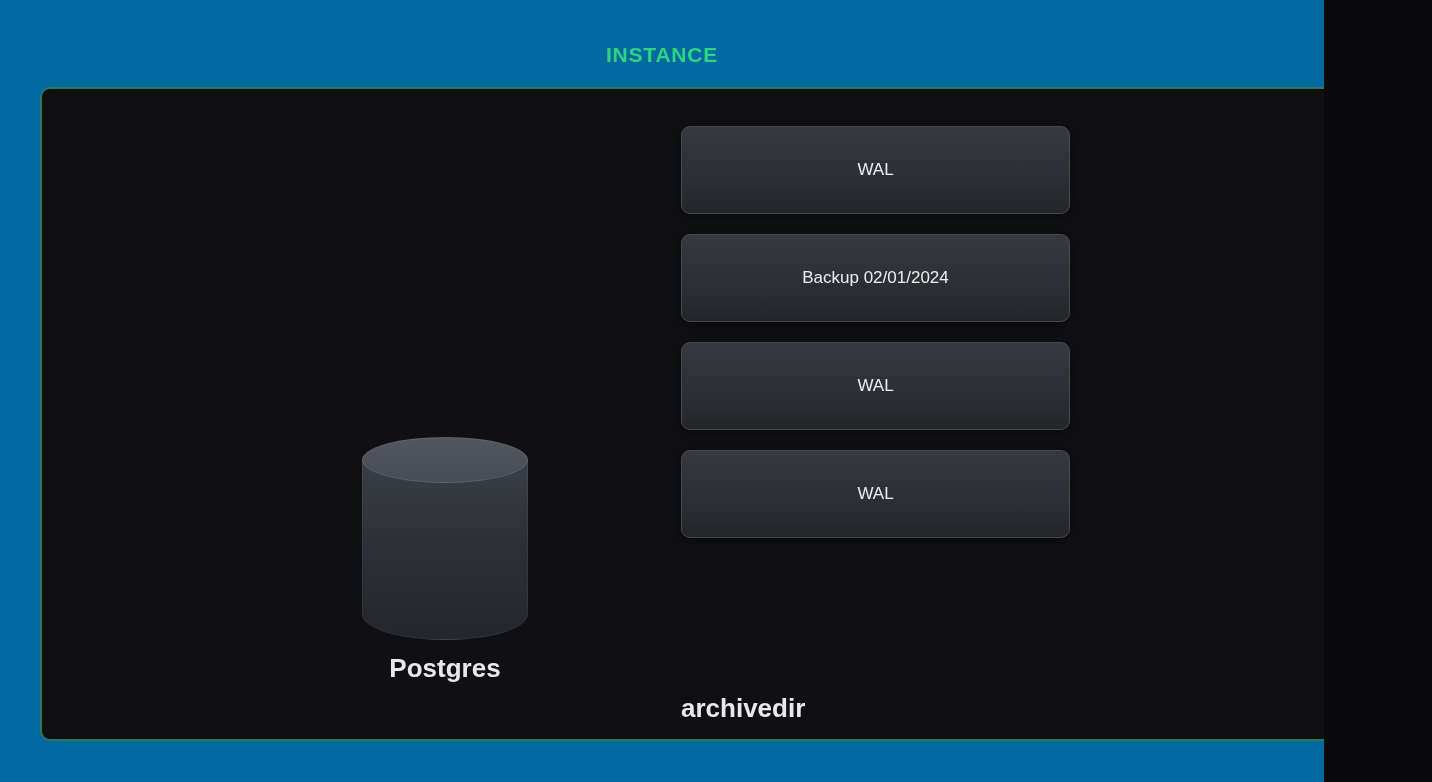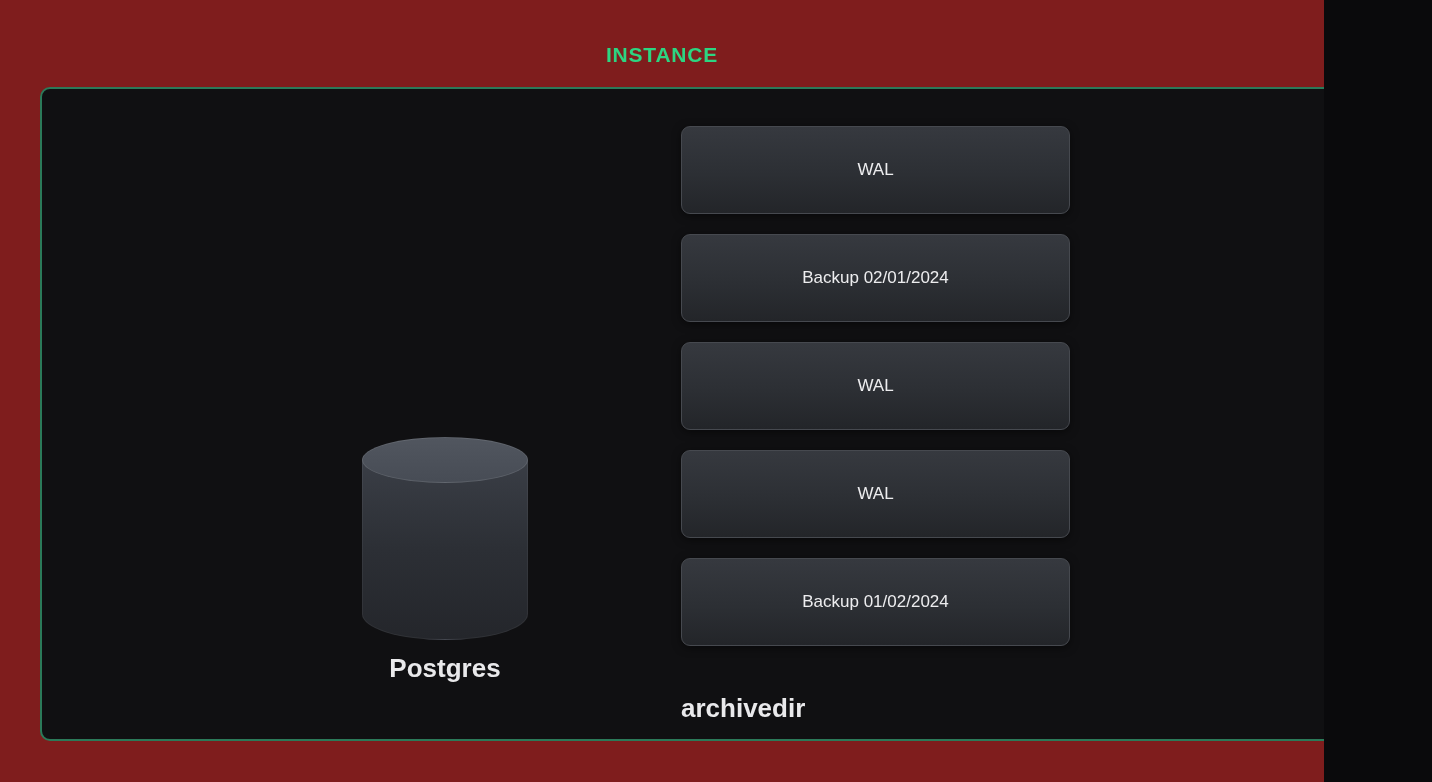--- a/index.html
+++ b/index.html
@@ -4,21 +4,21 @@
 <style>
   :root{
     --accent:#2dd581;
     --frame:#2b7a59;
   }
   *{margin:0;padding:0;box-sizing:border-box;}
   html,body{background:#0a0a0c;}
   #stage{
     position:relative;
     width:1324px;height:782px;
-    background:#7f1d1d;
+    background:#0369a1;
     font-family:"Liberation Sans","DejaVu Sans",sans-serif;
     overflow:hidden;
   }
   .title{
     position:absolute;
     top:43px;left:0;width:100%;
     text-align:center;
     color:var(--accent);
     font-size:21px;
     font-weight:bold;
@@ -108,19 +108,18 @@
       <div class="cyl-top"></div>
     </div>
 
     <div class="db-label">Postgres</div>
 
     <div class="archive-col">
       <div class="archive-box">WAL</div>
       <div class="archive-box">Backup 02/01/2024</div>
       <div class="archive-box">WAL</div>
       <div class="archive-box">WAL</div>
-      <div class="archive-box">Backup 01/02/2024</div>
     </div>
 
     <div class="archive-label">archivedir</div>
 
   </div>
 </div>
 
 </body></html>

